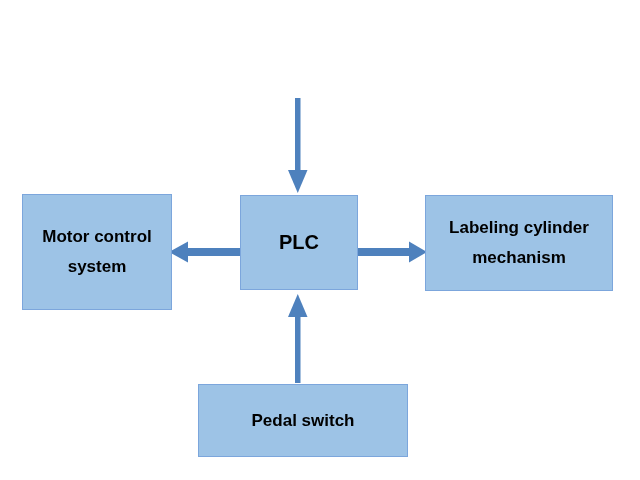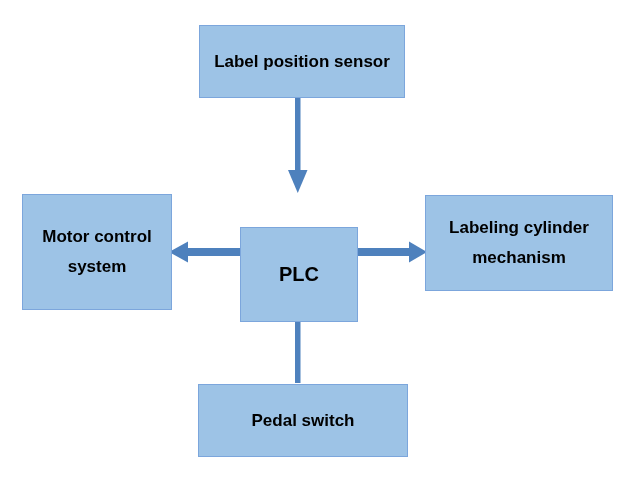--- a/index.html
+++ b/index.html
@@ -37,21 +37,21 @@
     justify-content: center;
     text-align: center;
     color: var(--label_text, #000000);
     font-weight: bold;
     font-size: 17px;
     line-height: 1.75;
     padding: 2px 8px;
   }
   .node-sensor   { left: 199px; top: 25px;  width: 206px; height: 73px; }
   .node-motor    { left: 22px;  top: 194px; width: 150px; height: 116px; }
-  .node-plc      { left: 240px; top: 195px; width: 118px; height: 95px; font-size: 20px; margin-top: 32px; }
+  .node-plc      { left: 240px; top: 195px; width: 118px; height: 95px; font-size: 20px; }
   .node-cylinder { left: 425px; top: 195px; width: 188px; height: 96px; }
   .node-pedal    { left: 198px; top: 384px; width: 210px; height: 73px; }
 </style>
 </head>
 <body>
 
 <div class="canvas">
 
   <svg class="arrow-layer" viewBox="0 0 640 480">
 
@@ -69,23 +69,20 @@
       <rect class="arrow-shape" x="186" y="248" width="54" height="8"></rect>
       <polygon class="arrow-shape" points="188,241.5 188,262.5 169,252"></polygon>
     </g>
 
     <g>
       <rect class="arrow-shape" x="358" y="248" width="52" height="8"></rect>
       <polygon class="arrow-shape" points="409,241.5 409,262.5 427,252"></polygon>
     </g>
   </svg>
 
-  <div class="node node-sensor">
-    <span>Label position sensor</span>
-  </div>
 
   <div class="node node-motor">
     <span>Motor control system</span>
   </div>
 
   <div class="node node-plc">
     <span>PLC</span>
   </div>
 
   <div class="node node-cylinder">

